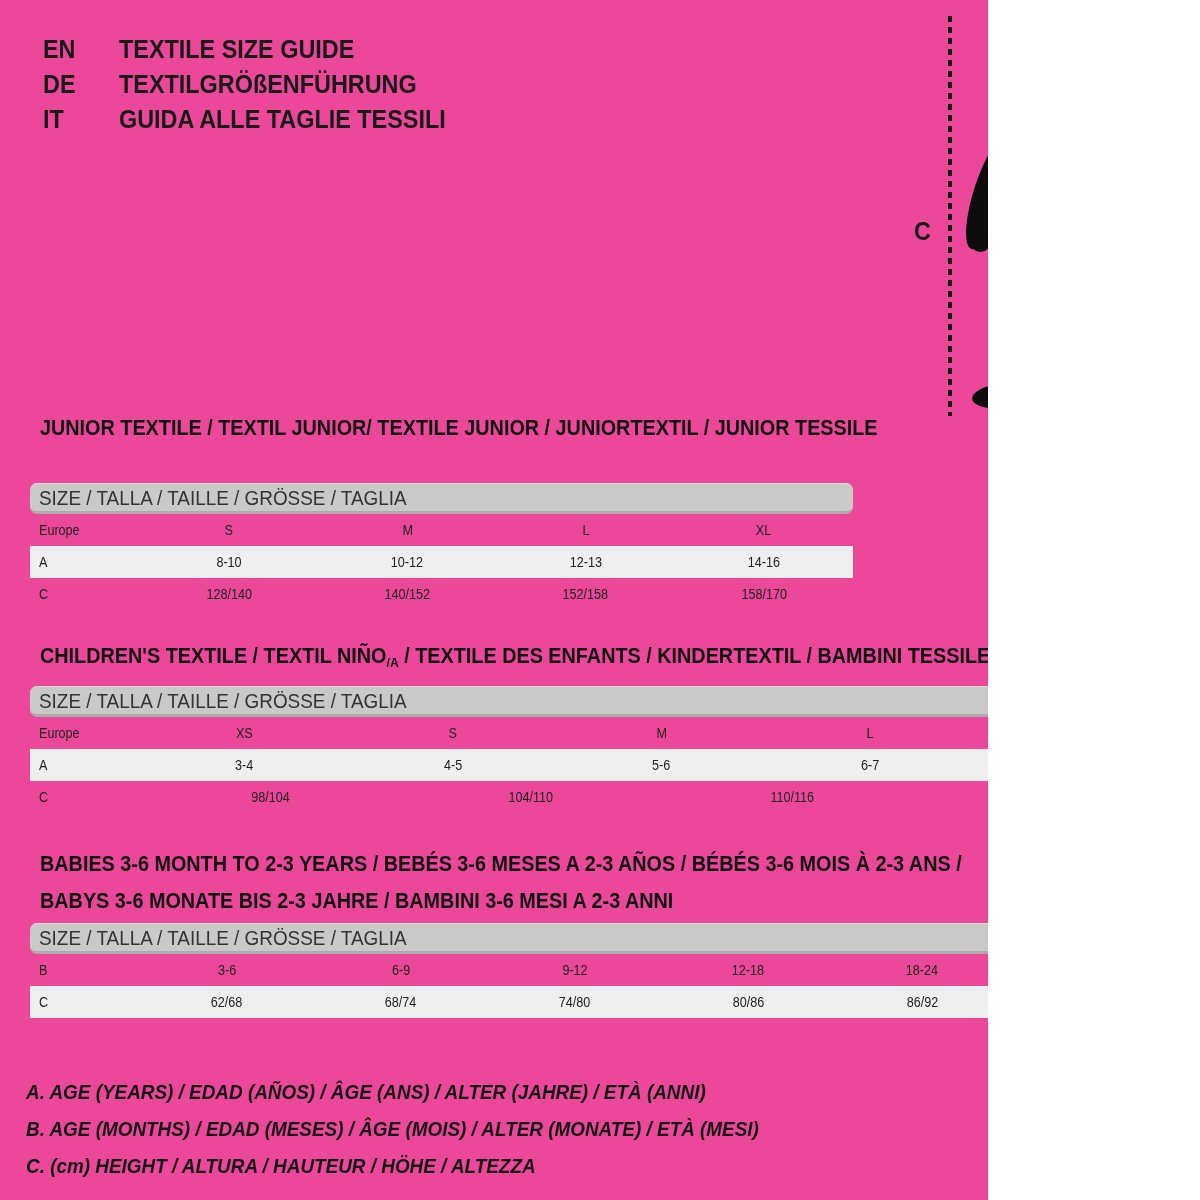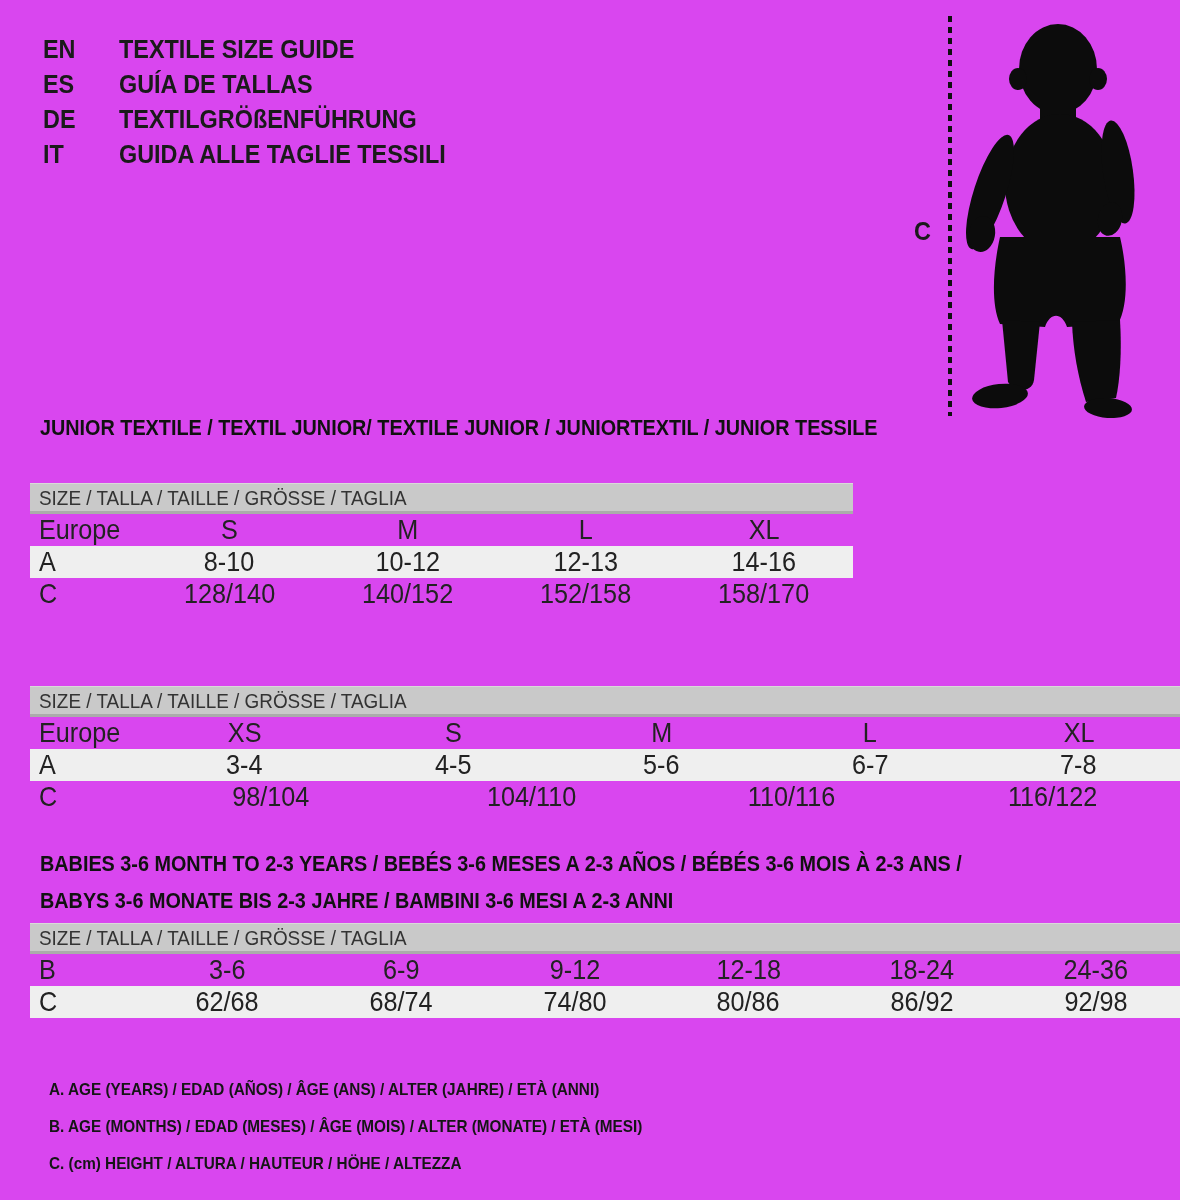--- a/index.html
+++ b/index.html
@@ -1,18 +1,18 @@
 <!DOCTYPE html>
 <html><head>
 <meta charset="utf-8">
 <style>
   html,body { margin:0; padding:0; background:#ffffff; }
   .page {
-    position:relative; width:1180px; height:1200px; overflow:hidden;
-    background:#d946ef; font-family:"Liberation Sans", sans-serif; color:#1a1a1a;
+    position:relative; width:988px; height:1200px; overflow:hidden;
+    background:#ec4899; font-family:"Liberation Sans", sans-serif; color:#1a1a1a;
   }
   .cx { display:inline-block; transform:scaleX(0.9); transform-origin:left center; white-space:nowrap; }
   .center .cx, .cell .cx { transform-origin:center center; }
 
   
   .lang { position:absolute; left:43px; top:32px; }
   .lang-row { display:flex; height:35px; line-height:35px; font-weight:700; font-size:26px; }
   .lang-code { width:76px; }
 
   
@@ -29,43 +29,39 @@
   .t-babies-title2 { top:888px; }
   .sub { font-size:0.62em; vertical-align:-0.28em; }
 
   
   .table { position:absolute; left:30px; }
   .t-junior   { top:483px; width:823px; }
   .t-children { top:686px; width:1153px; }
   .t-babies   { top:923px; width:1153px; }
   .size-bar { height:27px; line-height:27px; background:#c9c9c9;
     border-top:1px solid #d9d9d9; border-bottom:3px solid #ababab;
-    padding-left:9px; font-size:21px; color:#333333; }
-  .row { display:flex; height:32px; line-height:32px; font-size:28px; color:#222222; }
+    padding-left:9px; font-size:21px; color:#333333;border-radius:7px; }
+  .row { display:flex; height:32px; line-height:32px; font-size:14px; color:#222222; }
   .row.shaded { background:#efefef; }
   .lbl { width:110px; padding-left:9px; box-sizing:border-box; }
   .cell { flex:1; text-align:center; }
 
   
-  .legend-line { position:absolute; left:49px; font-size:17px; font-weight:700; color:#151515; }
+  .legend-line { position:absolute; left:26px; font-size:21px; font-weight:700; color:#151515;font-style:italic; }
   .leg-a { top:1080px; } .leg-b { top:1117px; } .leg-c { top:1154px; }
 </style>
 </head>
 <body>
 
 <div class="page">
 
   <section class="lang">
     <div class="lang-row">
       <span class="lang-code"><span class="cx">EN</span></span>
       <span class="cx">TEXTILE SIZE GUIDE</span>
-    </div>
-    <div class="lang-row">
-      <span class="lang-code"><span class="cx">ES</span></span>
-      <span class="cx">GUÍA DE TALLAS</span>
     </div>
     <div class="lang-row">
       <span class="lang-code"><span class="cx">DE</span></span>
       <span class="cx">TEXTILGRÖßENFÜHRUNG</span>
     </div>
     <div class="lang-row">
       <span class="lang-code"><span class="cx">IT</span></span>
       <span class="cx">GUIDA ALLE TAGLIE TESSILI</span>
     </div>
   </section>
@@ -114,20 +110,23 @@
     </div>
     <div class="row">
       <div class="lbl"><span class="cx">C</span></div>
       <div class="cell"><span class="cx">128/140</span></div>
       <div class="cell"><span class="cx">140/152</span></div>
       <div class="cell"><span class="cx">152/158</span></div>
       <div class="cell"><span class="cx">158/170</span></div>
     </div>
   </div>
 
+  <h2 class="sec-title t-children-title">
+    <span class="cx"><span>CHILDREN'S TEXTILE / TEXTIL NIÑO</span><span class="sub">/A</span><span> / TEXTILE DES ENFANTS / KINDERTEXTIL / BAMBINI TESSILE</span></span>
+  </h2>
   <div class="table t-children">
     <div class="size-bar">
       <span class="cx">SIZE / TALLA / TAILLE / GRÖSSE / TAGLIA</span>
     </div>
     <div class="row">
       <div class="lbl"><span class="cx">Europe</span></div>
       <div class="cell"><span class="cx">XS</span></div>
       <div class="cell"><span class="cx">S</span></div>
       <div class="cell"><span class="cx">M</span></div>
       <div class="cell"><span class="cx">L</span></div>

